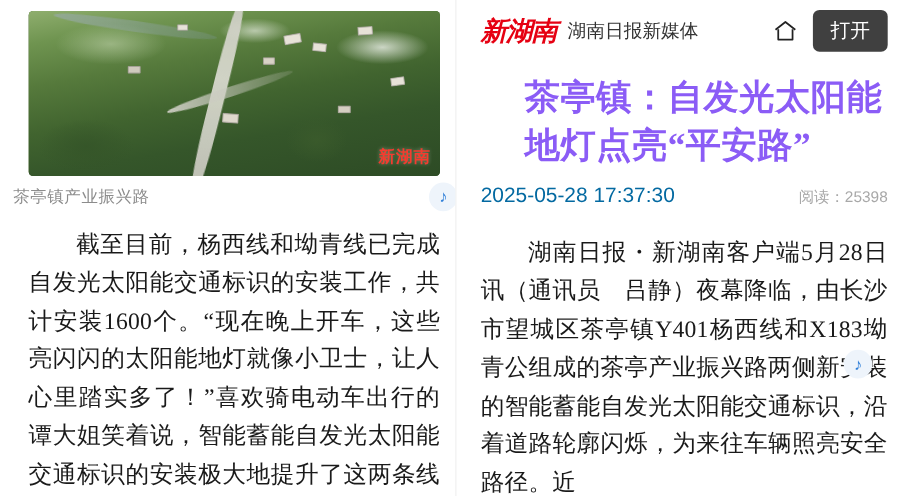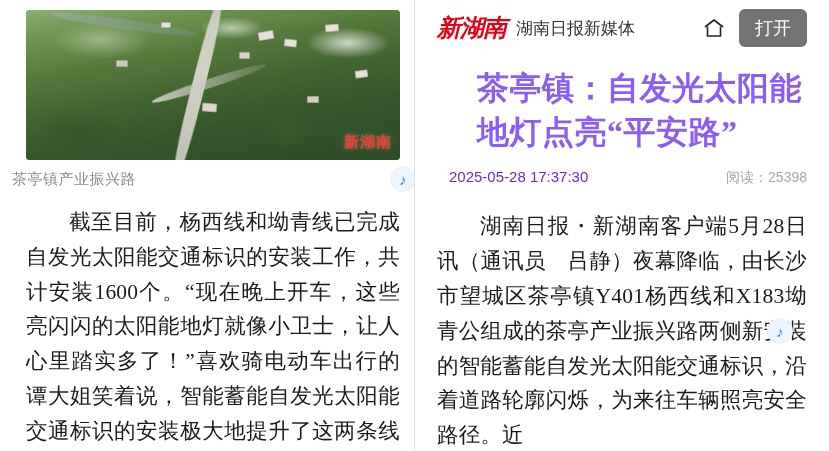--- a/index.html
+++ b/index.html
@@ -166,21 +166,21 @@
     font-size: 17px;
     white-space: nowrap;
   }
   .topbar-spacer { flex: 1; }
   .home-icon {
     width: 30px; height: 30px;
     display: flex; align-items: center; justify-content: center;
     color: #222;
   }
   .open-btn {
-    background: #737373;
+    background: #404040;
     color: #fff;
     font-size: 18px;
     border: none;
     border-radius: 6px;
     padding: 7px 16px;
     cursor: pointer;
     white-space: nowrap;
   }
 
   .headline {
@@ -201,23 +201,22 @@
   .meta-src {
     color: #9a9a9a;
     font-size: 15px;
   }
   .meta-row2 {
     margin-top: 5px;
     display: flex;
     align-items: baseline;
   }
   .meta-time {
-    color: #6d28d9;
-    font-size: 15px;
-    margin-left: 12px;
+    color: #0369a1;
+    font-size: 19px;
   }
   .meta-reads {
     margin-left: auto;
     color: #a8a8a8;
     font-size: 14px;
   }
 
   .note-right { right: 14px; top: 150px; position: absolute; }
 
   .right-body {

